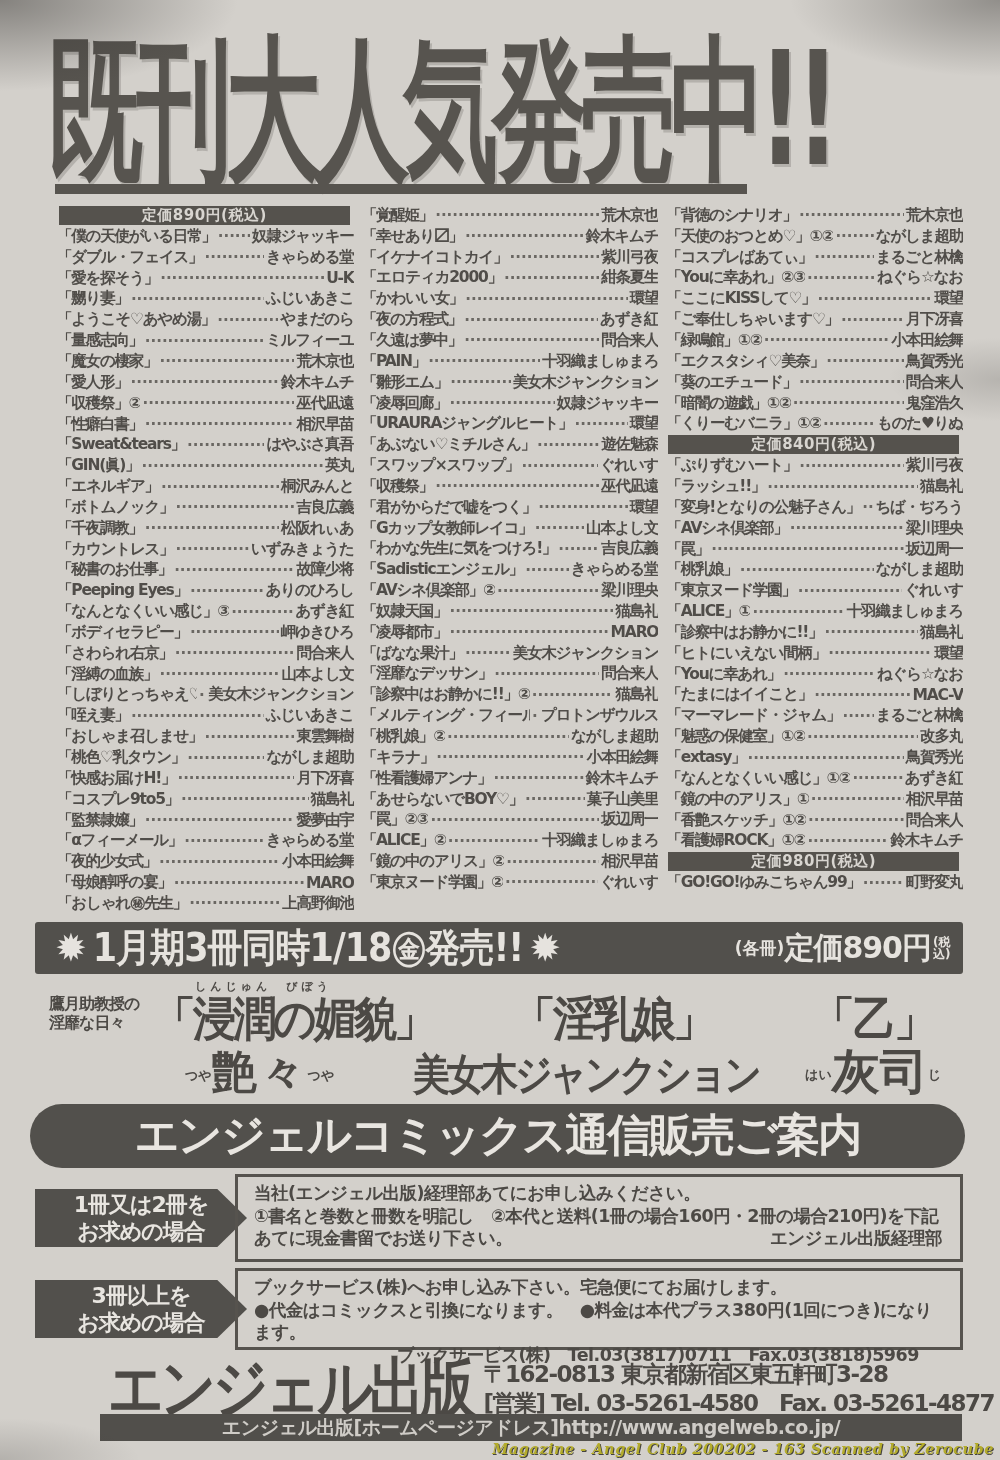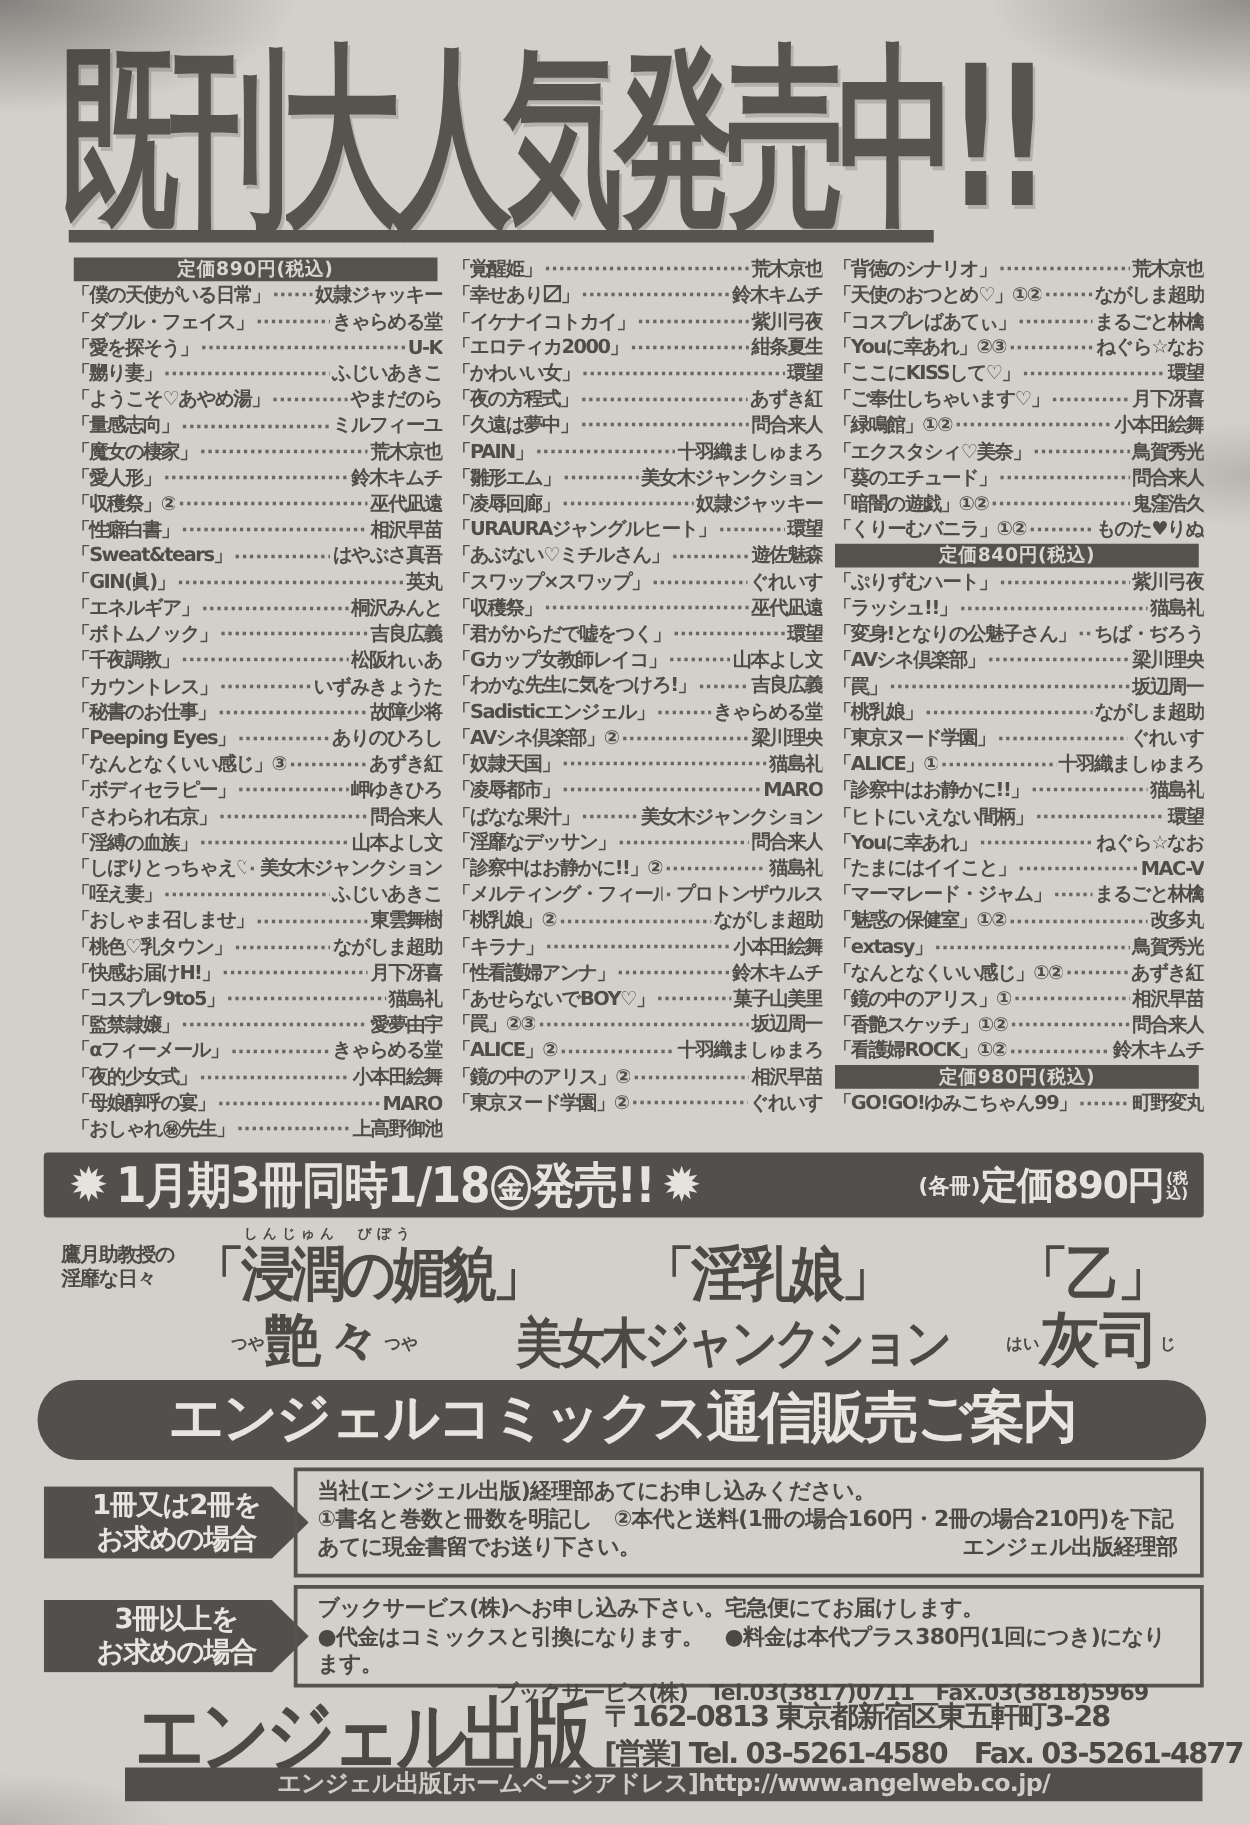--- a/index.html
+++ b/index.html
@@ -655,14 +655,15 @@
   <div class="publisher">
     <div class="pub-name">エンジェル出版</div>
     <div class="pub-info">
       <div>〒162-0813 東京都新宿区東五軒町3-28</div>
       <div>[営業] Tel. 03-5261-4580　Fax. 03-5261-4877</div>
     </div>
   </div>
 
   <div class="url-bar">エンジェル出版[ホームページアドレス]http://www.angelweb.co.jp/</div>
 
+  <div class="scan-caption">Magazine - Angel Club 200202 - 163 Scanned by Zerocube</div>
 
 </div>
 
 </body></html>

